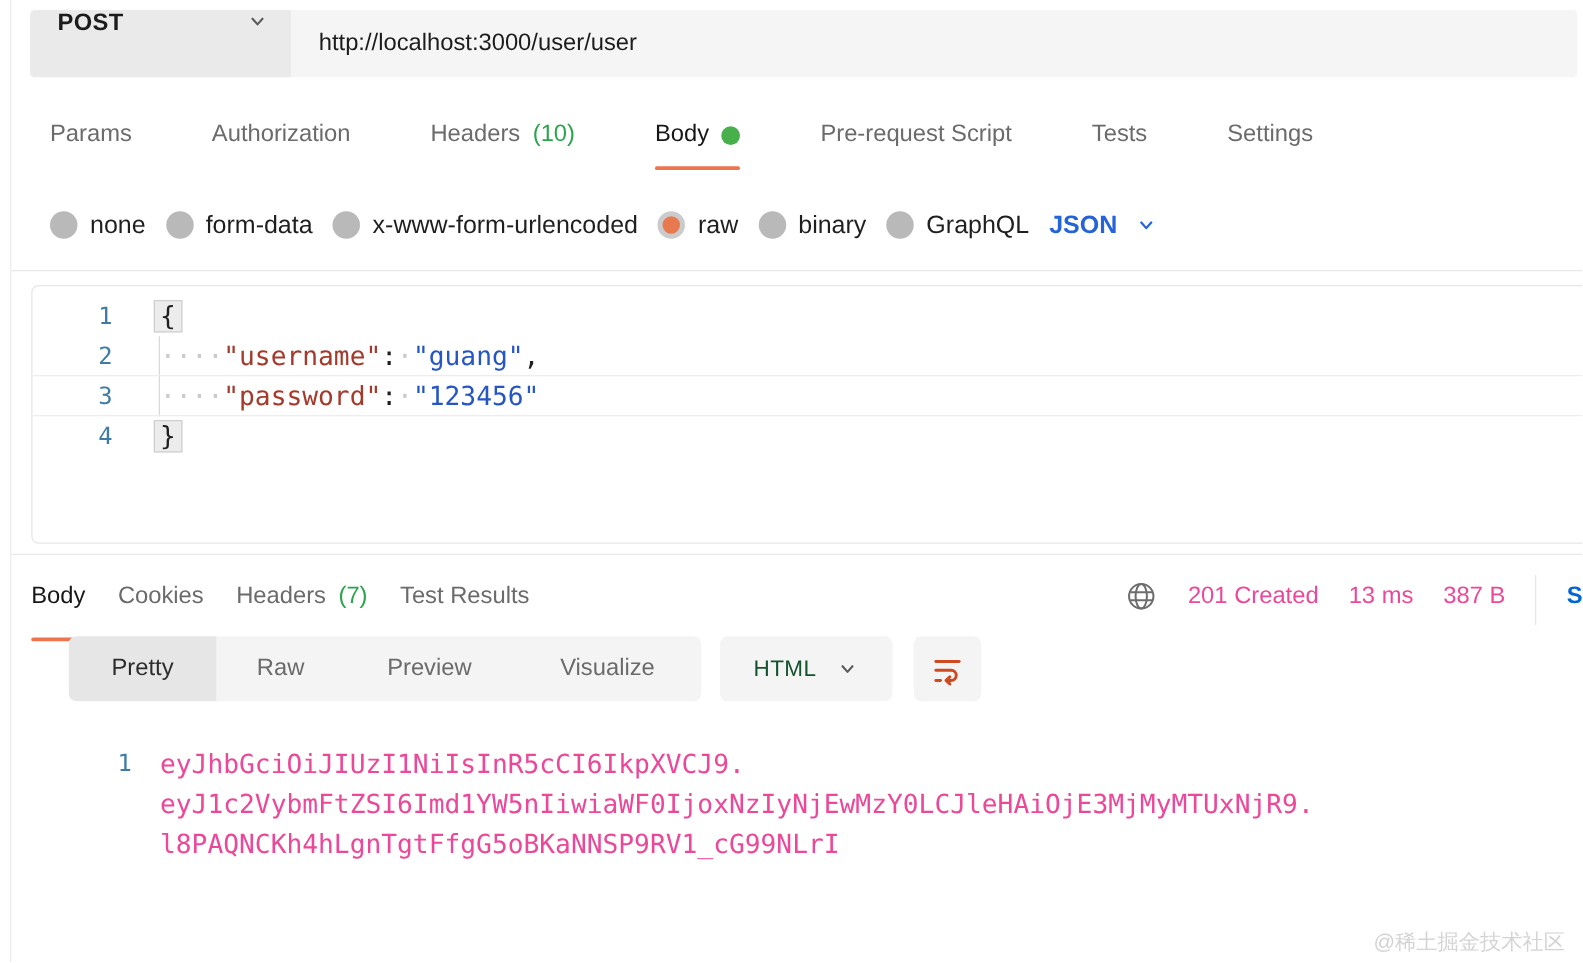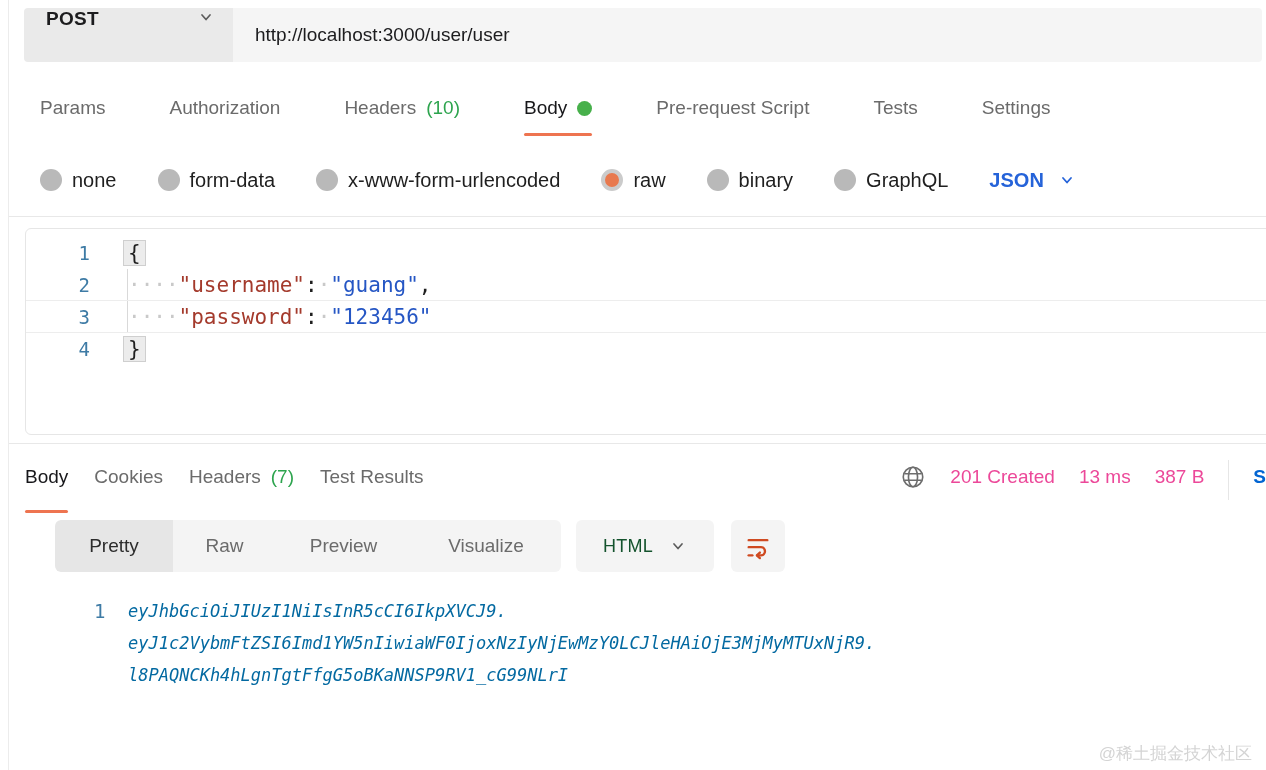--- a/index.html
+++ b/index.html
@@ -19,21 +19,21 @@
 
   
   .req-tabs { position:absolute; left:40px; top:96px; height:38px; display:flex; gap:64px; }
   .rtab { position:relative; display:flex; align-items:center; gap:10px; font-size:19px; color:#6b6b6b; padding-bottom:14px; cursor:pointer; white-space:nowrap; }
   .rtab.active { color:#17171a; }
   .rtab.active::after { content:""; position:absolute; left:0; right:0; bottom:-2px; height:3px; border-radius:2px; background:#ee7450; }
   .rtab .count { color:#2da44e; }
   .rtab .dot { width:15px; height:15px; border-radius:50%; background:#47b04b; display:inline-block; }
 
   
-  .body-type-row { position:absolute; left:40px; top:160px; height:40px; display:flex; gap:41px; }
+  .body-type-row { position:absolute; left:40px; top:160px; height:40px; display:flex; gap:16px; }
   .btype { display:flex; align-items:center; gap:10px; cursor:pointer; }
   .radio { width:22px; height:22px; border-radius:50%; background:#b9b9b9; }
   .btype.selected .radio { background:#e8794e; border:4px solid #cbcbcb; }
   .btype .lbl { font-size:20px; color:#1f1f1f; }
   .lang-select { display:flex; align-items:center; gap:14px; cursor:pointer; }
   .lang-select .lbl { font-size:20px; font-weight:700; color:#2563d9; }
 
   .hdiv { position:absolute; left:9px; right:0; height:1px; background:#e8e8e8; }
 
   
@@ -53,33 +53,33 @@
   .resp-header { position:absolute; left:25px; right:0; top:455px; height:44px; }
   .resp-tabs { display:flex; gap:26px; height:100%; }
   .resp-tabs .rtab { padding-bottom:0; }
   .resp-tabs .rtab.active::after { bottom:-14px; }
   .resp-meta { position:absolute; right:0; top:0; height:100%; display:flex; align-items:center; gap:24px; }
   .meta-green { font-size:19px; color:#ec4899; white-space:nowrap; }
   .vdiv { width:1px; height:40px; background:#e6e6e6; margin-top:6px; }
   .save-label { font-size:19px; font-weight:700; color:#0265d2; }
 
   
-  .view-row { position:absolute; left:24px; top:520px; height:52px; display:flex;padding-left:31px; }
+  .view-row { position:absolute; left:24px; top:509px; height:52px; display:flex;padding-left:31px; }
   .segmented { display:flex; background:#f4f4f4; border-radius:6px; overflow:hidden; }
   .vseg { display:flex; align-items:center; justify-content:center; font-size:19px; color:#6b6b6b; cursor:pointer; }
   .vseg:nth-child(1){ width:118px; } .vseg:nth-child(2){ width:103px; } .vseg:nth-child(3){ width:135px; } .vseg:nth-child(4){ width:150px; }
   .vseg.active { background:#e6e6e6; border-radius:6px 0 0 6px; color:#2c2c2c; }
   .format-btn { margin-left:15px; width:138px; background:#f4f4f4; border-radius:6px; display:flex; align-items:center; justify-content:center; gap:16px; cursor:pointer; }
   .format-btn .lbl { font-size:18px; font-weight:400; color:#14532d; letter-spacing:0.3px; }
   .wrap-btn { margin-left:17px; width:54px; background:#f4f4f4; border-radius:6px; display:flex; align-items:center; justify-content:center; cursor:pointer; }
 
   
   .resp-body { position:absolute; left:25px; top:595px; right:0; font-family:"DejaVu Sans Mono","Liberation Mono",monospace; }
   .rb-num { position:absolute; left:69px; top:0; line-height:32px; font-size:19px; color:#3e7ba5; }
-  .rb-line { line-height:32px; font-size:17px; color:#0369a1; white-space:pre; margin-left:103px;font-style:italic; }
+  .rb-line { line-height:32px; font-size:21px; color:#ec4899; white-space:pre; margin-left:103px; }
   .rb-line.cont { }
 
   .watermark { position:absolute; right:14px; top:742px; font-size:17px; color:#d4d4d4; }
 
   svg { display:block; }
 </style>
 </head>
 <body>
 
 <div class="app">

